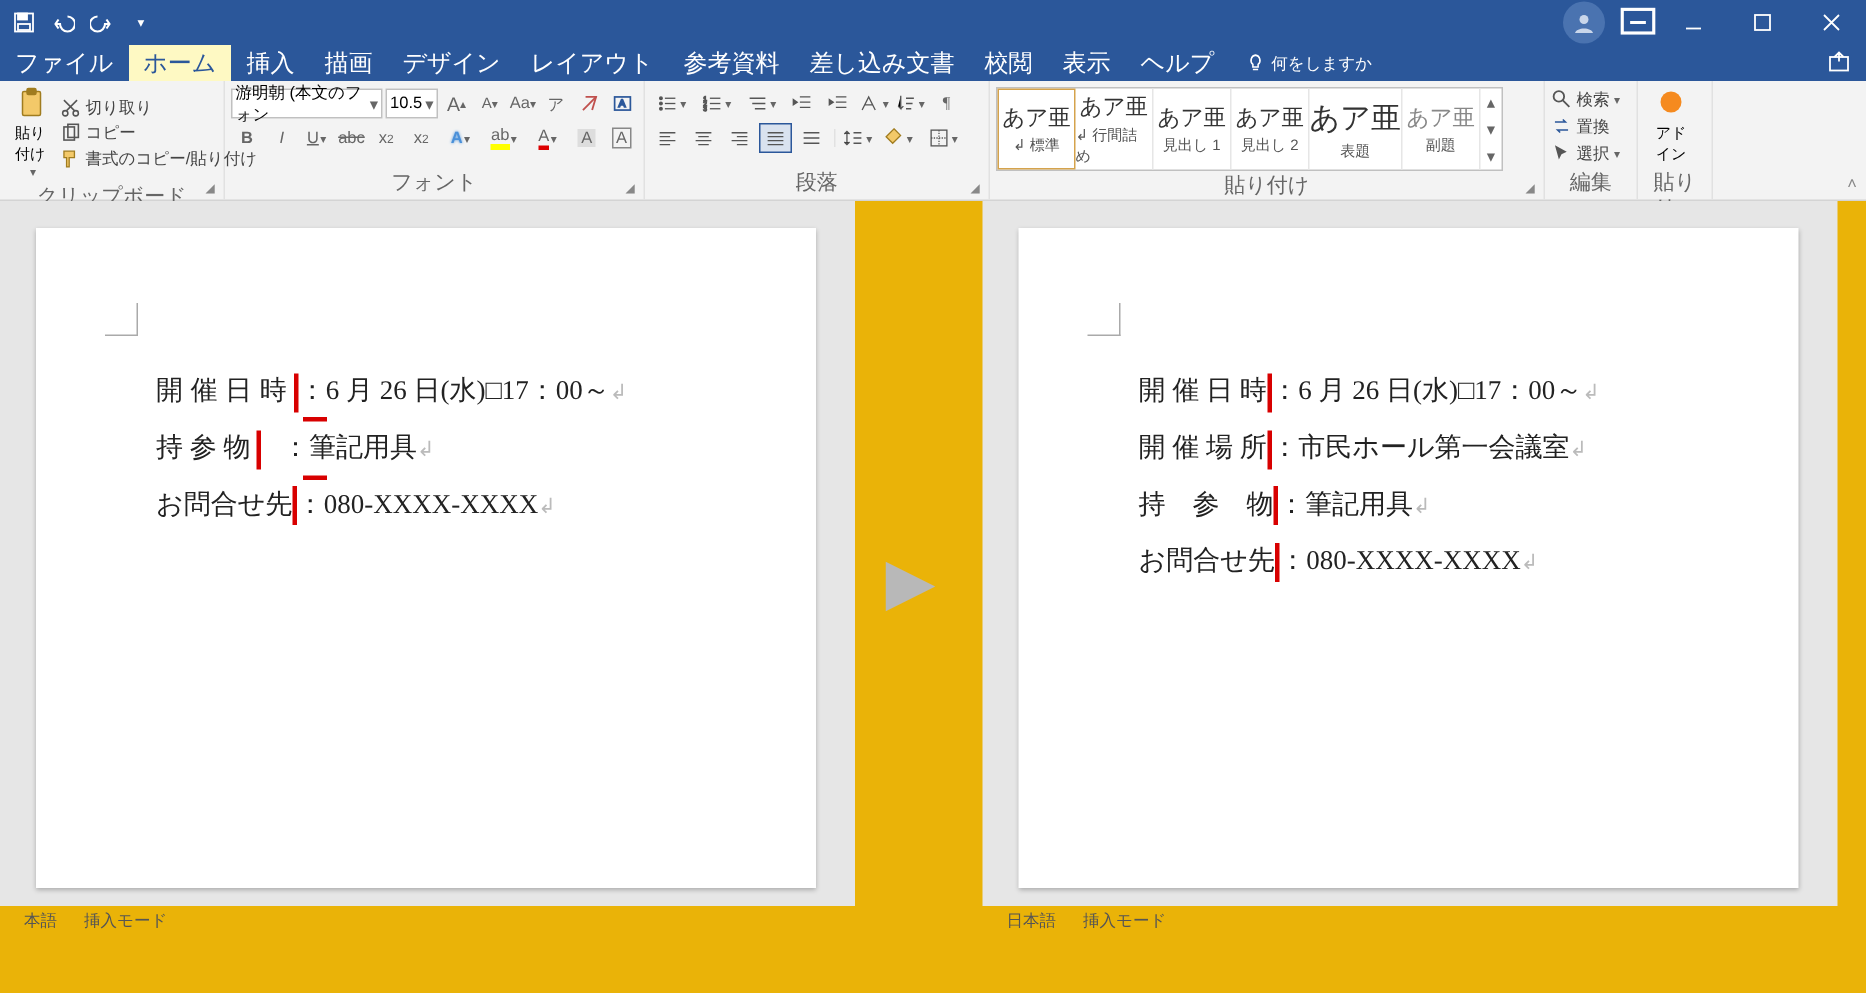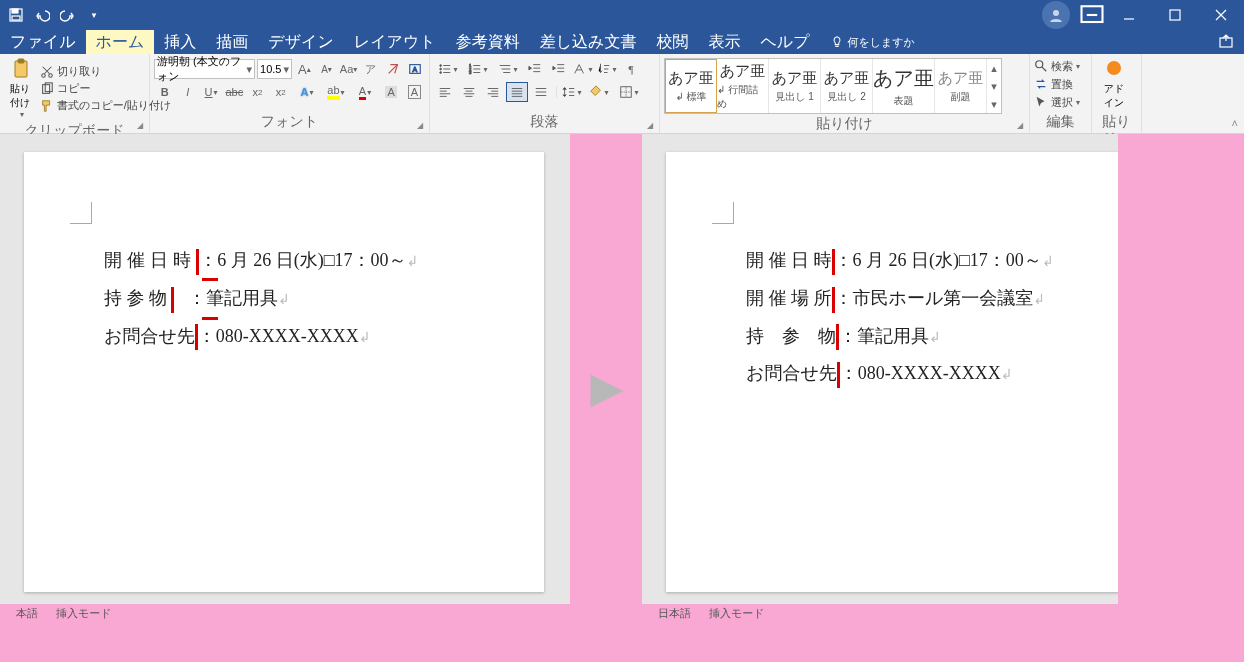--- a/index.html
+++ b/index.html
@@ -75,31 +75,32 @@
   .gallery .item { width:52px; border-right:1px solid #e6e6e6; display:flex; flex-direction:column; align-items:center; justify-content:center; font-size:10px; color:#555; gap:2px; }
   .gallery .item.current { border:1px solid #d5a34c; box-shadow: inset 0 0 0 1px #fff; }
   .gallery .item .preview { font-size:15px; color:#333; font-family: "Yu Mincho", serif; }
   .gallery .item.big { width:62px; }
   .gallery .more { width:14px; display:flex; flex-direction:column; }
   .gallery .more div { flex:1; display:flex; align-items:center; justify-content:center; color:#666; }
   .collapse-caret { position:absolute; right:6px; bottom:4px; color:#888; }
   
   .workspace {
     flex:1; display:flex; align-items:flex-start;
-    background:#f9a8d4;
+    background:#eab308;
     height: calc(662px - 30px - 24px - 80px);
     position:relative;
+    gap:43px;
   }
   .pane {
     width: 600px;
     display:flex; flex-direction:column;
     position:relative;
   }
   .pane.left { width: 570px; }
-  .pane.right { width: 476px; margin-left: 72px; }
+  .pane.right { width: 570px; margin-left: 42px; }
   .docarea {
     background:#e6e6e6;
     padding: 18px 0 0 24px;
     height: 470px;
     overflow:hidden;
   }
   .page {
     width: 520px; height: 440px;
     background:#fff;
     box-shadow: 0 1px 3px rgba(0,0,0,.25);

